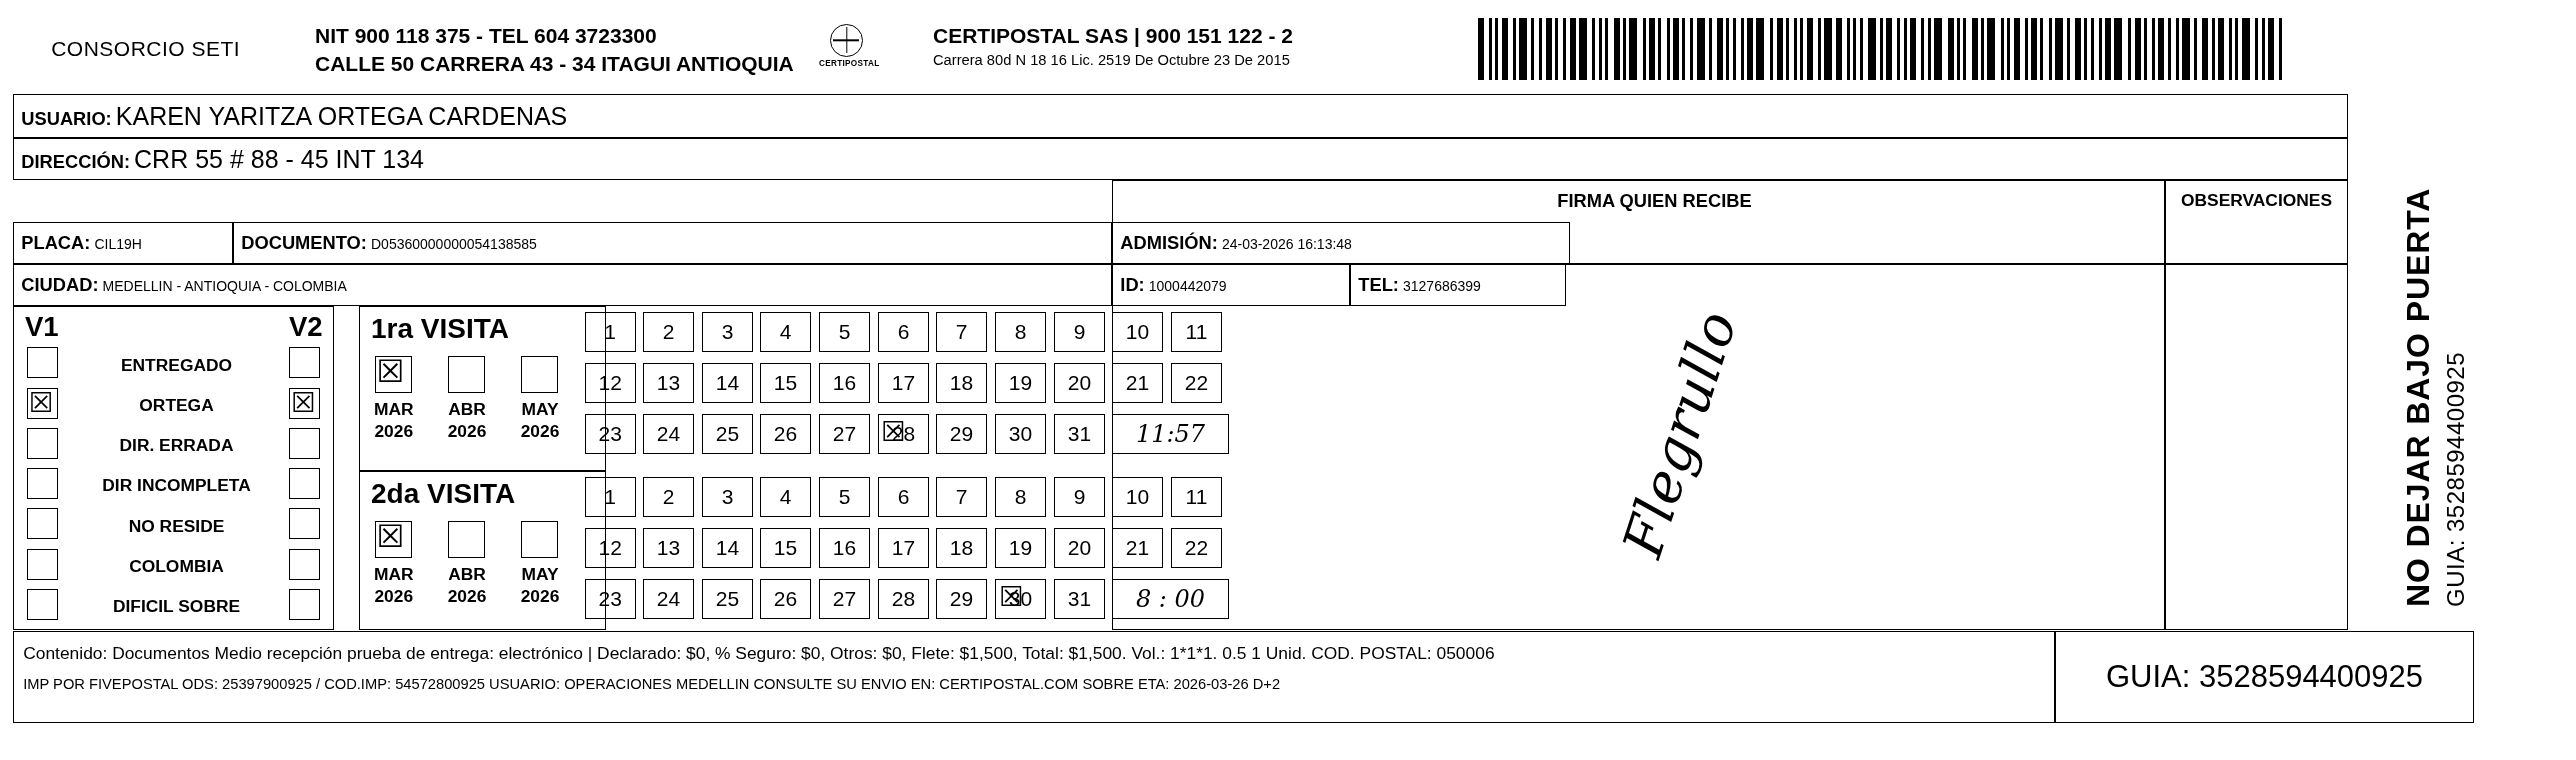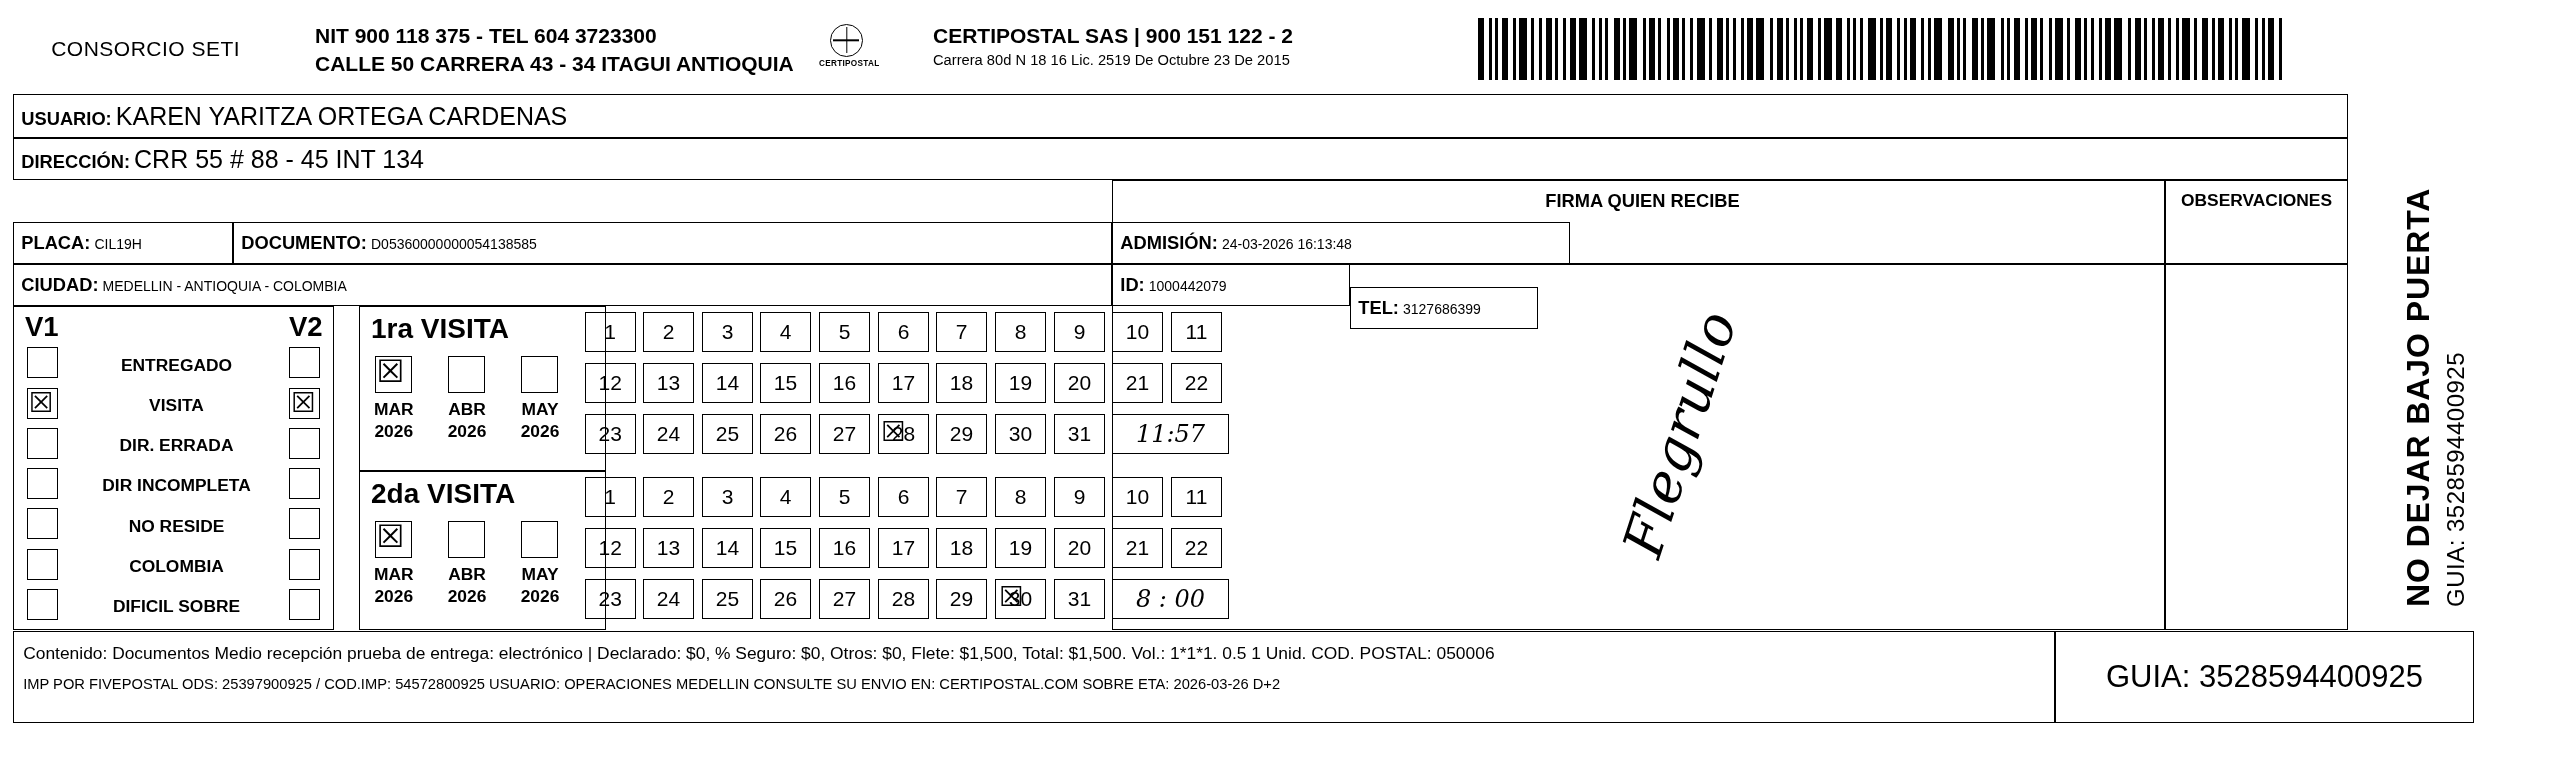--- a/index.html
+++ b/index.html
@@ -31,21 +31,21 @@
   .valsm{font-size:14px;}
 
   .nombre{top:87px;width:2335px;height:44px;}
   .direccion{top:131px;width:2335px;height:42px;}
   .tipoenvio{top:173px;width:1099px;height:42px;}
   .placa{top:215px;width:220px;height:42px;}
   .documento{top:215px;left:220px;width:879px;height:42px;}
   .ciudad{top:257px;width:1099px;height:42px;}
   .admision{top:215px;left:1099px;width:458px;height:42px;}
   .idcell{top:257px;left:1099px;width:238px;height:42px;}
-  .telcell{top:257px;left:1337px;width:188px;height:42px;margin-top:23px;}
+  .telcell{top:257px;left:1337px;width:216px;height:42px;}
   .firma{top:173px;left:1099px;width:1053px;height:84px;}
   .obs{top:173px;left:2152px;width:183px;height:84px;}
   .firmabody{top:257px;left:1099px;width:1053px;height:366px;}
   .obsbody{top:257px;left:2152px;width:183px;height:366px;}
 
   .rowin{position:absolute;left:7.3px;top:50%;transform:translateY(-50%);white-space:nowrap;}
 
   
   .vstrip{position:absolute;left:2341px;top:87px;width:121px;height:537px;}
   .vtxt{position:absolute;transform-origin:0 0;white-space:nowrap;}
@@ -252,21 +252,21 @@
     </div>
 
     <div class="row telcell">
       <div class="rowin">
         <span class="lbl">TEL:</span>
         <span class="valsm">3127686399</span>
       </div>
     </div>
 
     <div class="row firma">
-      <div style="position:absolute;left:4px;top:9.2px;width:100%;text-align:center;font-size:18.3px;font-weight:bold;">FIRMA QUIEN RECIBE</div>
+      <div style="position:absolute;left:16px;top:9.2px;width:100%;text-align:center;font-size:18.3px;font-weight:bold;">FIRMA QUIEN RECIBE</div>
     </div>
     <div class="row obs">
       <div style="position:absolute;left:0;top:9.2px;width:100%;text-align:center;font-size:17.4px;font-weight:bold;">OBSERVACIONES</div>
     </div>
 
     <div class="row firmabody">
       <div class="sig" style="left:440px;top:137px;font-size:55px;transform:rotate(-72deg);">Flegrullo</div>
     </div>
     <div class="row obsbody"></div>
 
@@ -276,21 +276,21 @@
     </div>
 
     <div class="statusblk">
       <div class="vhdr" style="left:11px;">V1</div>
       <div class="vhdr" style="left:275px;">V2</div>
       <div id="status-rows">
           <div class="chk" style="left: 13px; top: 40px;"></div>
           <div class="stlabel" style="top: 48px;">ENTREGADO</div>
           <div class="chk" style="left: 275px; top: 40px;"></div>
           <div class="chk" style="left: 13px; top: 81px;"></div>
-          <div class="stlabel" style="top: 88px;">VISITA</div>
+          <div class="stlabel" style="top: 88px;">ORTEGA</div>
           <div class="chk" style="left: 275px; top: 81px;"></div>
           <div class="xmark" style="left: 14.7px; top: 82px;">☒</div>
           <div class="xmark" style="left: 277px; top: 82px;">☒</div>
           <div class="chk" style="left: 13px; top: 121px;"></div>
           <div class="stlabel" style="top: 128px;">DIR. ERRADA</div>
           <div class="chk" style="left: 275px; top: 121px;"></div>
           <div class="chk" style="left: 13px; top: 161px;"></div>
           <div class="stlabel" style="top: 168px;">DIR INCOMPLETA</div>
           <div class="chk" style="left: 275px; top: 161px;"></div>
           <div class="chk" style="left: 13px; top: 201px;"></div>

